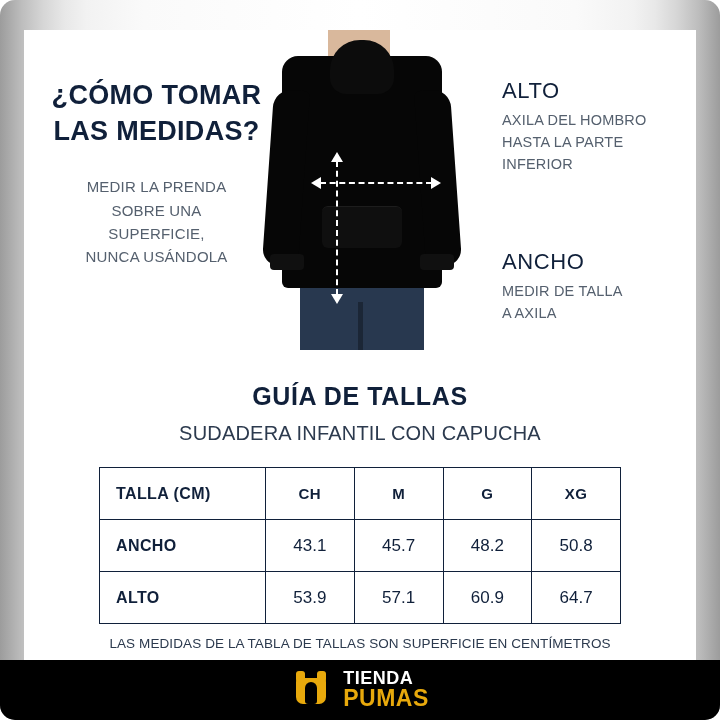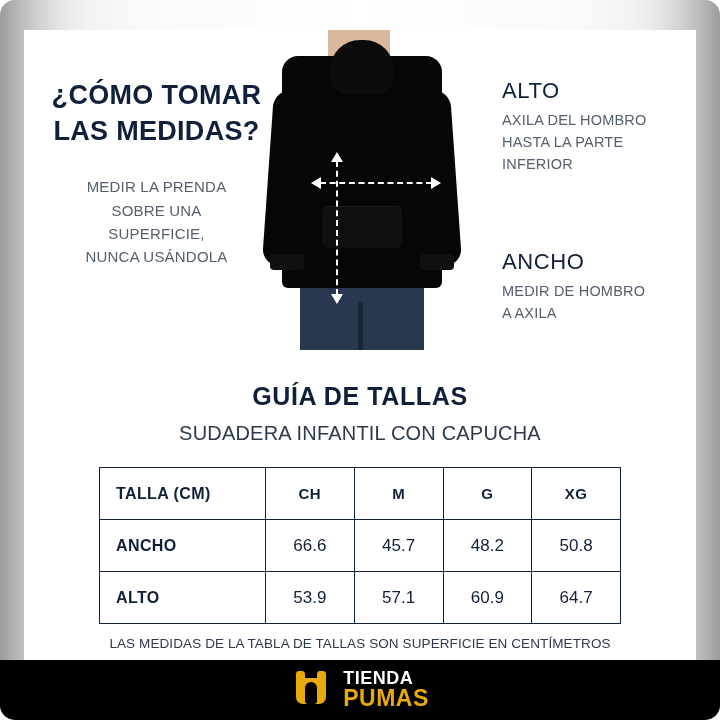--- a/index.html
+++ b/index.html
@@ -327,21 +327,21 @@
           <div class="right-title">ALTO</div>
           <div class="right-desc">
             <div>AXILA DEL HOMBRO</div>
             <div>HASTA LA PARTE</div>
             <div>INFERIOR</div>
           </div>
         </div>
         <div class="right-block-2">
           <div class="right-title">ANCHO</div>
           <div class="right-desc">
-            <div>MEDIR DE HOMBRO</div>
+            <div>MEDIR DE TALLA</div>
             <div>A AXILA</div>
           </div>
         </div>
       </div>
     </div>
 
     <div class="guide">
       <div class="guide-title">GUÍA DE TALLAS</div>
       <div class="guide-sub">SUDADERA INFANTIL CON CAPUCHA</div>
 
@@ -351,21 +351,21 @@
             <th class="rowhead">TALLA (CM)</th>
             <th class="col">CH</th>
             <th class="col">M</th>
             <th class="col">G</th>
             <th class="col">XG</th>
           </tr>
         </thead>
         <tbody>
           <tr>
             <td class="rowhead">ANCHO</td>
-            <td class="val">66.6</td>
+            <td class="val">43.1</td>
             <td class="val">45.7</td>
             <td class="val">48.2</td>
             <td class="val">50.8</td>
           </tr>
           <tr>
             <td class="rowhead">ALTO</td>
             <td class="val">53.9</td>
             <td class="val">57.1</td>
             <td class="val">60.9</td>
             <td class="val">64.7</td>

